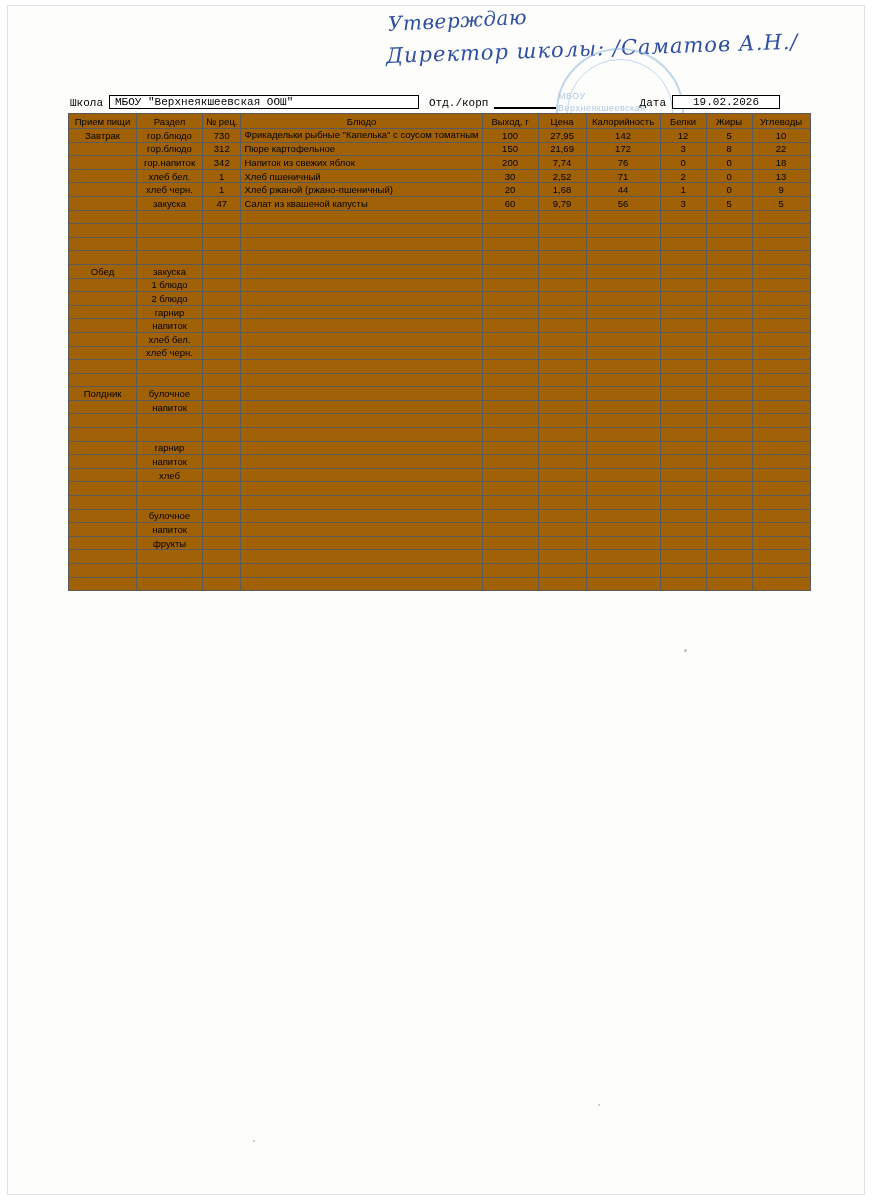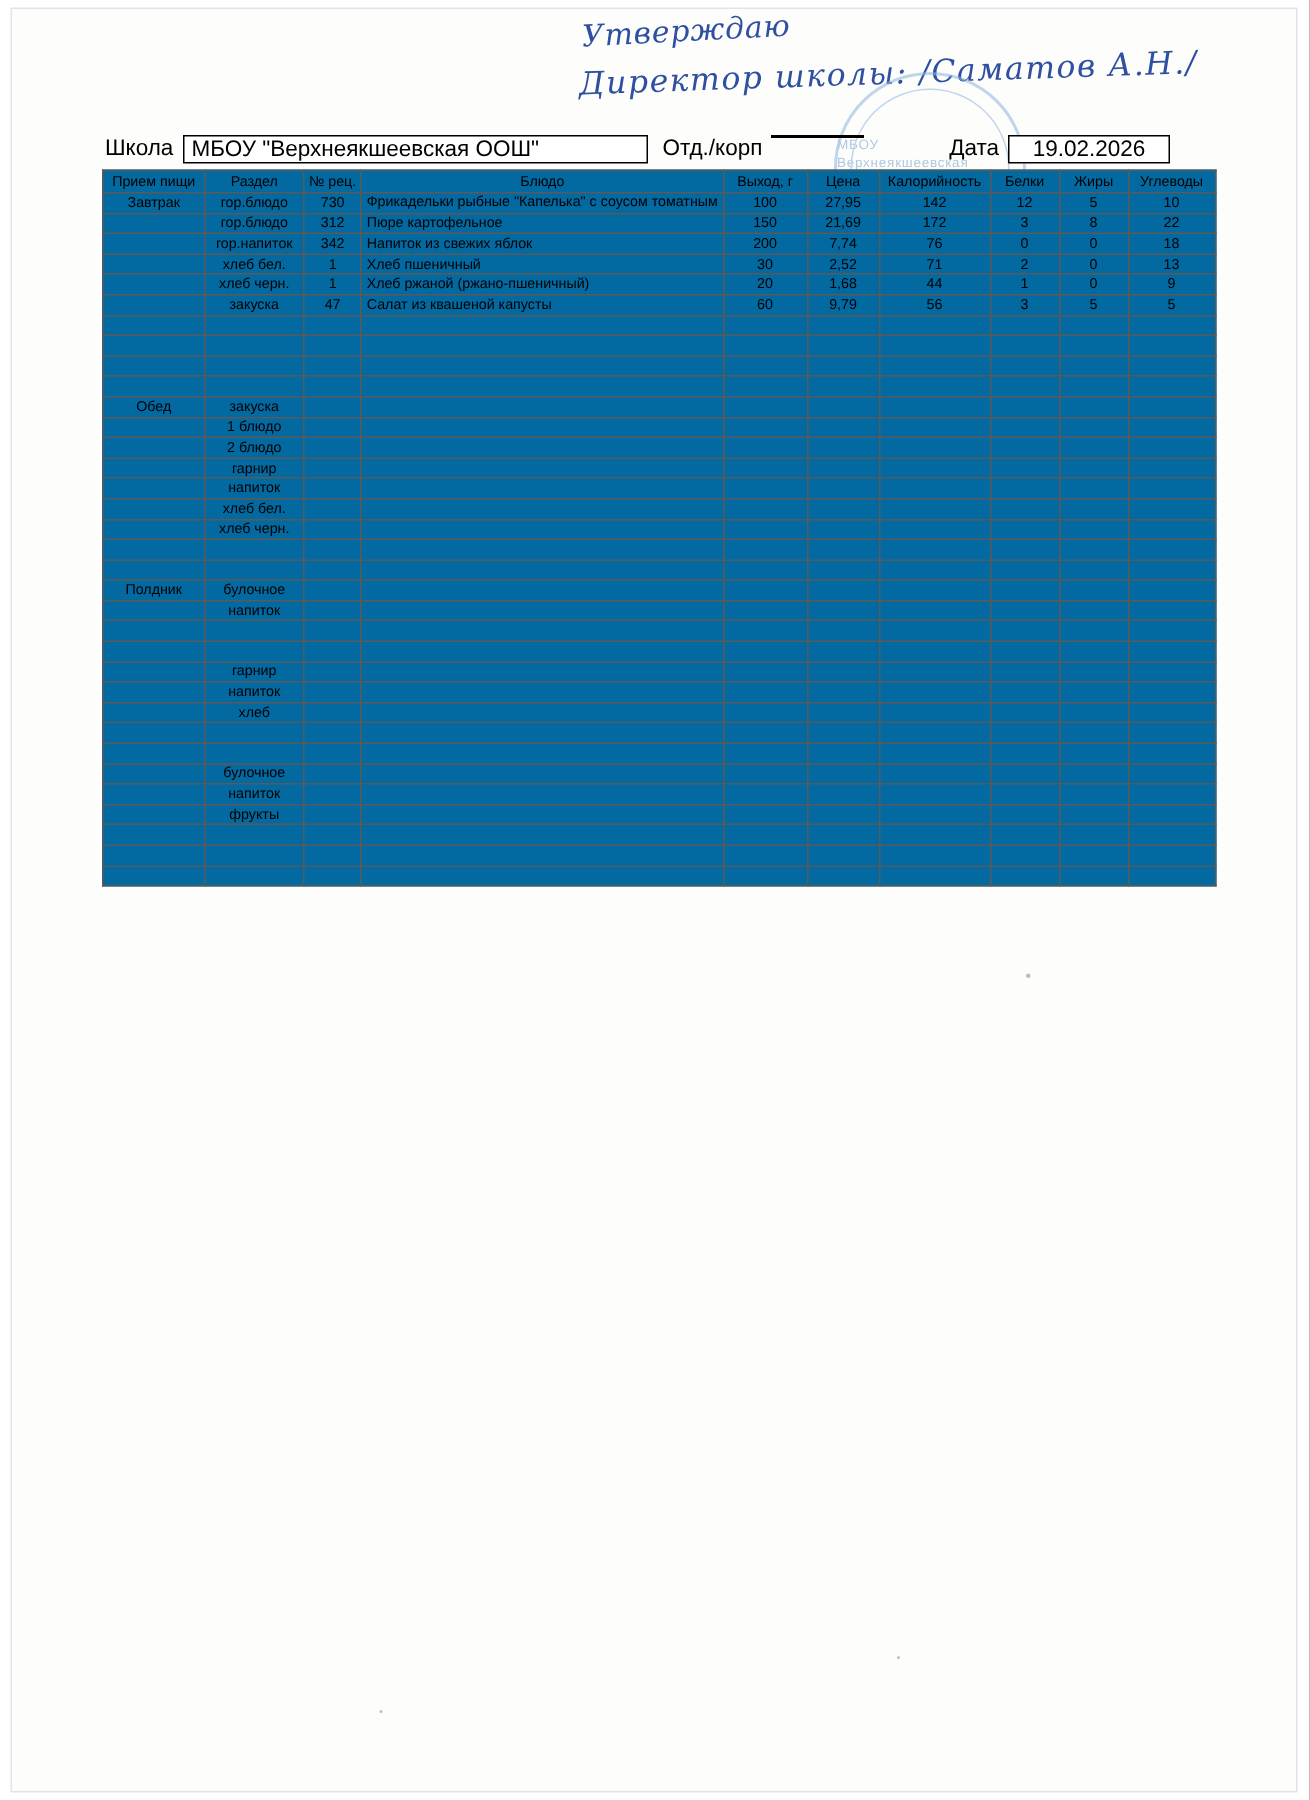--- a/index.html
+++ b/index.html
@@ -87,22 +87,23 @@
   }
 
   
   .hdr {
     position: absolute;
     left: 68px;
     top: 90px;
     width: 712px;
     height: 19px;
     display: flex;
-    align-items: flex-start;
-    font-size: 15px;
+    align-items: flex-end;
+    font-size: 11px;
+    font-family: Liberation Mono, monospace;
   }
   .hdr .cell {
     border: 1px solid #000;
     display: flex;
     align-items: center;
     box-sizing: border-box;
     padding: 0 5px;
     background: #fff;
   }
   .hdr .label {
@@ -117,21 +118,21 @@
   .hdr .date-box { width: 108px; justify-content: center; }
   .hdr .spacer { border: none; flex: 1; }
 
   
   table.menu {
     position: absolute;
     left: 68px;
     top: 113px;
     border-collapse: collapse;
     font-size: 9.5px;
-    background: #0369a1;
+    background: #a16207;
   }
   table.menu th, table.menu td {
     border: 1px solid #5a5a5a;
     height: 13.6px;
     padding: 0 3px;
     box-sizing: border-box;
     font-weight: normal;
     vertical-align: middle;
     white-space: nowrap;
     overflow: hidden;

